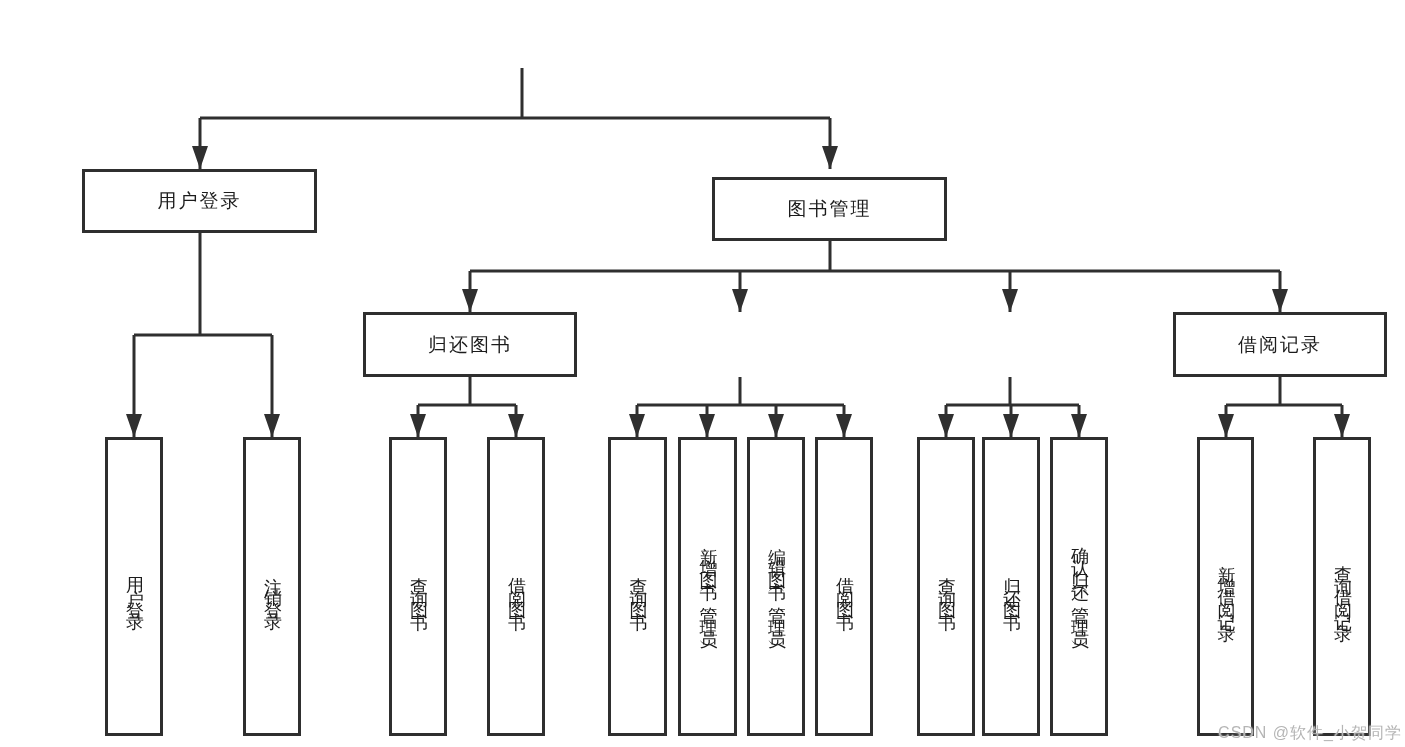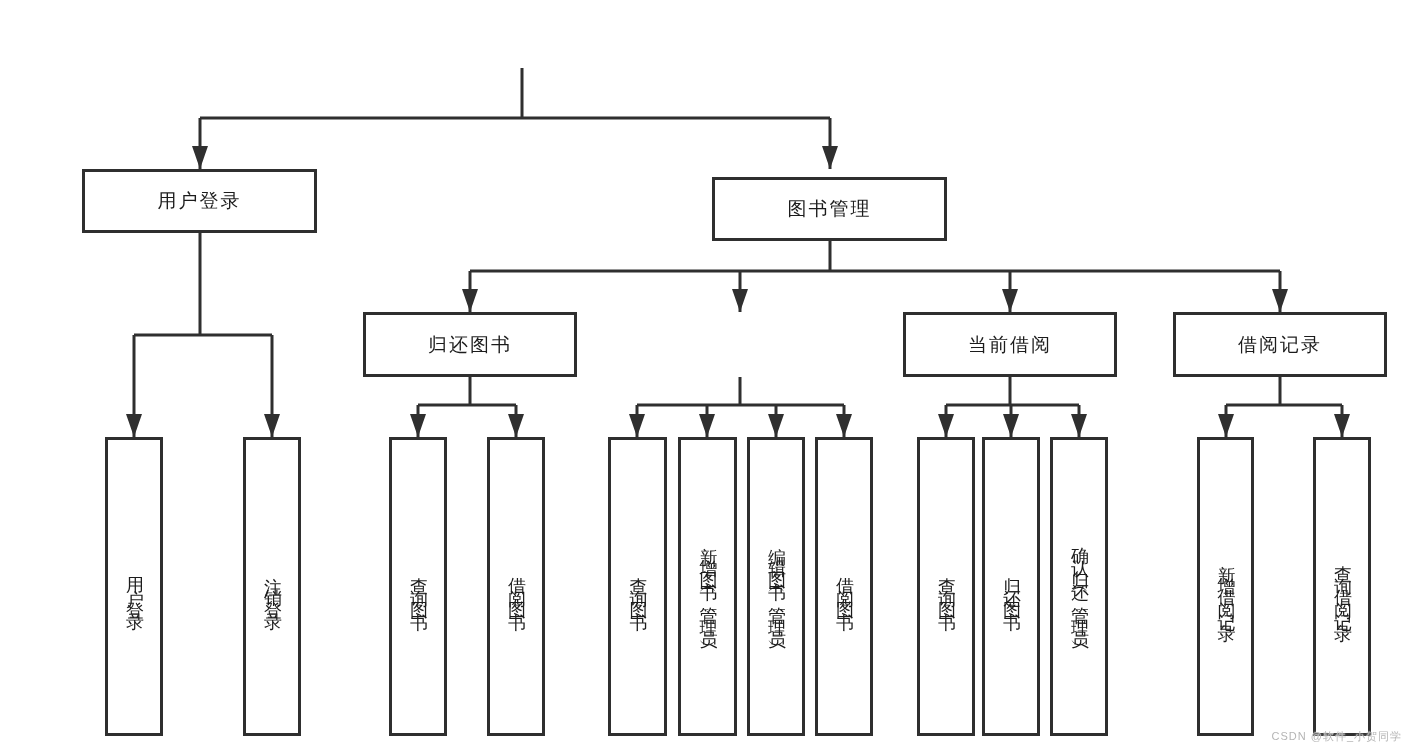--- a/index.html
+++ b/index.html
@@ -28,21 +28,21 @@
     text-orientation:mixed;
     font-size:18px;
     letter-spacing:12px;
     line-height:1.1;
     white-space:nowrap;
   }
   .watermark{
     position:absolute;
     right:3px;
     bottom:3px;
-    font-size:11px;
+    font-size:16px;
     color:#b5b5b5;
     letter-spacing:1px;
     text-shadow:0 0 2px #ffffff;
     z-index:2;
     white-space:nowrap;
   }
 </style>
 </head>
 <body>
 
@@ -95,23 +95,20 @@
   <div class="box h" style="left:82px;top:169px;width:235px;height:64px">
     <span>用户登录</span>
   </div>
   <div class="box h" style="left:712px;top:177px;width:235px;height:64px">
     <span>图书管理</span>
   </div>
 
   <div class="box h" style="left:363px;top:312px;width:214px;height:65px">
     <span>归还图书</span>
   </div>
-  <div class="box h" style="left:903px;top:312px;width:214px;height:65px">
-    <span>当前借阅</span>
-  </div>
   <div class="box h" style="left:1173px;top:312px;width:214px;height:65px">
     <span>借阅记录</span>
   </div>
 
   <div class="box v" style="left:105px;top:437px;width:58px;height:299px">
     <span>用户登录</span>
   </div>
   <div class="box v" style="left:243px;top:437px;width:58px;height:299px">
     <span>注销登录</span>
   </div>

